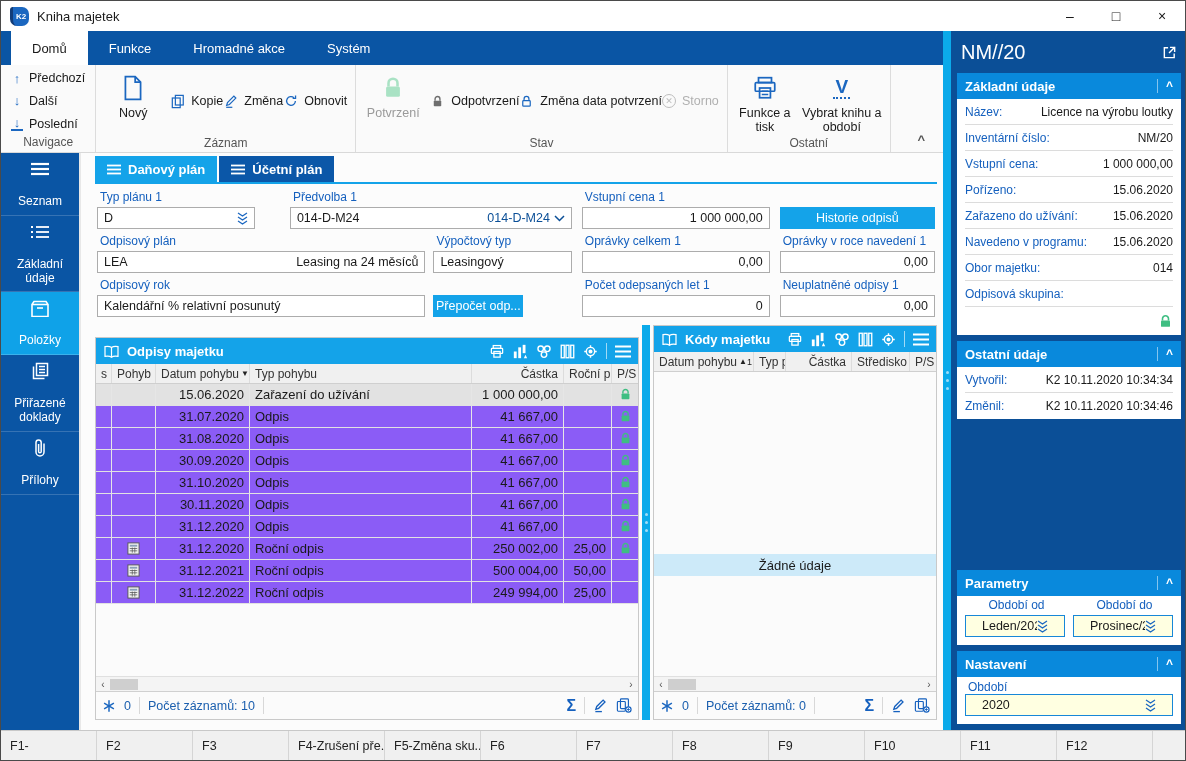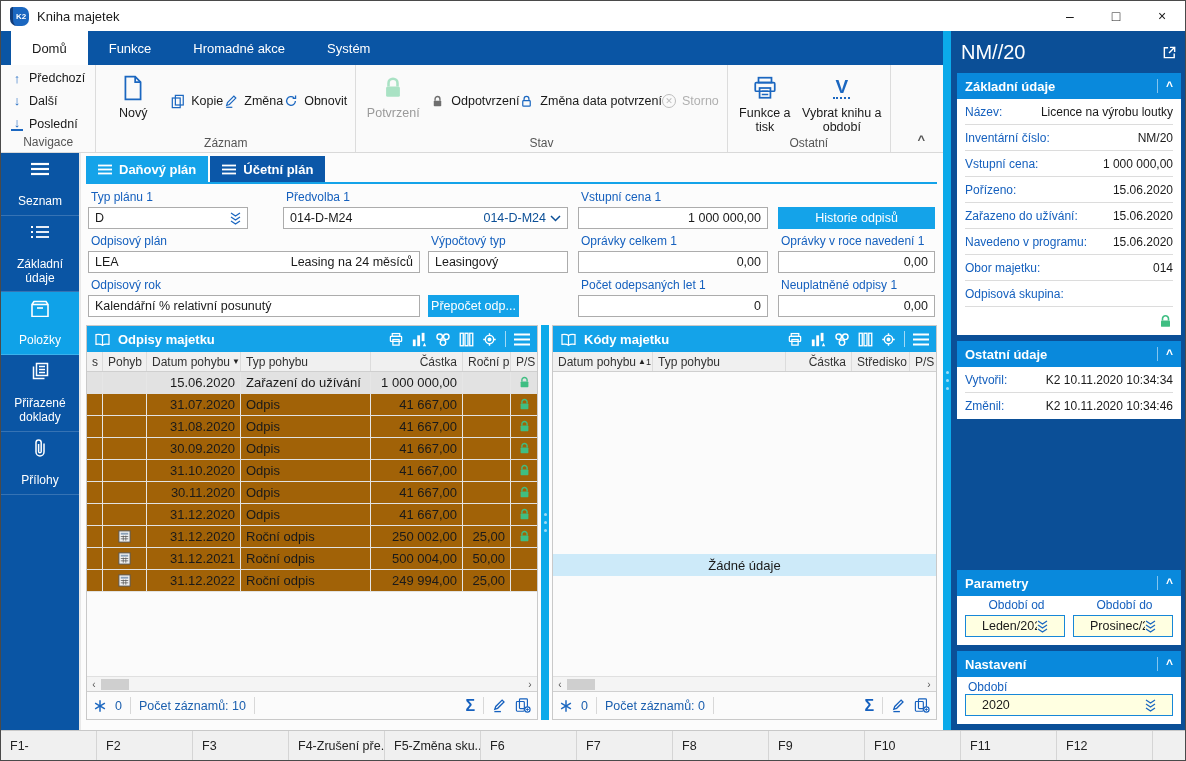--- a/index.html
+++ b/index.html
@@ -45,21 +45,21 @@
   .v-ico { color:#1b67c0; font-weight:bold; font-size:19px; border-bottom:2px dotted #1b67c0; line-height:1.05; padding:0 2px; }
   .ribbon-collapse { position:absolute; right:18px; bottom:6px; color:#555; font-size:13px; font-weight:bold; line-height:1; }
 
   
   .workspace { flex:1; display:flex; min-height:0; background:#f0f0f0; }
   .sidebar { width:78px; background:#0a55a4; display:flex; flex-direction:column; flex:none; }
   .sb-item { min-height:61px; display:flex; flex-direction:column; align-items:center; justify-content:center; gap:16px; color:#fff; font-size:12px; text-align:center; line-height:1.15; border-bottom:1px solid rgba(255,255,255,0.18); padding:6px 2px; }
   .sb-item.active { background:#0fa2e8; }
   .sb-ico { height:20px; display:flex; align-items:center; }
 
-  .main { flex:1; background:#fcfcfc; display:flex; flex-direction:column; min-width:0; padding:3px 6px 0 5px; border-left:2px solid #e8e8e8; }
+  .main { flex:1; background:#fcfcfc; display:flex; flex-direction:column; min-width:0; padding:3px 6px 0 14px; border-left:2px solid #e8e8e8; }
 
   
   .plan-tabs { display:flex; gap:2px; height:26px; flex:none; }
   .ptab { display:flex; align-items:center; gap:7px; padding:0 12px; color:#fff; font-size:13px; font-weight:bold; background:#0b57a8; }
   .ptab.active { background:#14a3e9; }
   .accent-line { height:2px; background:#14a3e9; flex:none; }
 
   
   .form { padding:6px 2px 8px 2px; flex:none; }
   .f-row { display:flex; margin-bottom:5px; }
@@ -68,35 +68,35 @@
   .f-box { height:22px; border:1px solid #acacac; background:#fff; display:flex; align-items:center; padding:0 6px; font-size:12.5px; white-space:nowrap; overflow:hidden; }
   .f-box .grow { flex:1; }
   .f-box.num { justify-content:flex-end; }
   .btn-accent { height:22px; background:#14a3e9; color:#fff; border:none; font-size:12.5px; font-family:inherit; display:flex; align-items:center; justify-content:center; }
   .chev-blue { color:#1b67c0; display:flex; align-items:center; }
   .chev-dark { color:#0b4f97; display:flex; align-items:center; gap:4px; }
 
   
   .tables-row { flex:1; display:flex; min-height:0; padding-bottom:10px; }
   .tpanel { display:flex; flex-direction:column; border:1px solid #c9c9c9; background:#fbfbfb; min-width:0; }
-  .tpanel.left { width:452px; flex:none; }
+  .tpanel.left { width:544px; flex:none;margin-top:12px; }
   .tpanel.right { flex:1; }
   .v-split { width:8px; background:#0baaea; margin:0 3px; flex:none; display:flex; flex-direction:column; align-items:center; justify-content:center; gap:5px; }
   .v-split .dot { width:3px; height:3px; border-radius:50%; background:#9fdcf7; }
   .t-title { height:26px; background:#14a3e9; color:#fff; display:flex; align-items:center; padding:0 7px; gap:7px; flex:none; }
   .t-title .name { font-weight:bold; font-size:13px; flex:1; white-space:nowrap; overflow:hidden; }
   .t-icons { display:flex; align-items:center; gap:8px; }
   .t-icons .sep { width:1px; height:16px; background:rgba(255,255,255,0.6); }
   .t-cols { height:20px; background:#f0f0f0; border-bottom:1px solid #cfcfcf; display:flex; align-items:center; font-size:12px; color:#333; flex:none; }
   .tc { padding:0 5px; border-right:1px solid #dcdcdc; height:100%; display:flex; align-items:center; white-space:nowrap; overflow:hidden; }
   .tc.num { justify-content:flex-end; }
   .sort-ind { font-size:8px; color:#222; margin-left:2px; }
   .sort-num { font-size:9px; color:#222; }
   .t-body { flex:1; background:#fbfbfb; overflow:hidden; position:relative; }
-  .trow { height:22px; display:flex; align-items:stretch; border-bottom:1px solid #e2e2e2; font-size:13px; background:#a16207; }
+  .trow { height:22px; display:flex; align-items:stretch; border-bottom:1px solid #e2e2e2; font-size:13px; background:#8b5cf6; }
   .trow.sel { background:#e2e2e2; }
   .td { padding:0 5px; border-right:1px solid #e6e6e6; display:flex; align-items:center; white-space:nowrap; overflow:hidden; }
   .td.num { justify-content:flex-end; }
   .td.ctr { justify-content:center; }
   .lc-s{width:16px;flex:none;} .lc-pohyb{width:44px;flex:none;} .lc-datum{width:94px;flex:none;} .lc-typ{flex:1;min-width:0;} .lc-castka{width:92px;flex:none;} .lc-rocni{width:48px;flex:none;} .lc-ps{width:26px;flex:none;border-right:none;}
   .rc-datum{width:100px;flex:none;} .rc-typ{flex:1;min-width:0;} .rc-castka{width:66px;flex:none;} .rc-stred{width:58px;flex:none;} .rc-ps{width:26px;flex:none;border-right:none;}
   .nodata { position:absolute; left:0; right:0; top:60%; height:22px; background:#cdeaf9; display:flex; align-items:center; justify-content:center; font-size:13px; color:#1a1a1a; }
   .t-scroll { height:15px; background:#f4f4f4; border-top:1px solid #e0e0e0; display:flex; align-items:center; flex:none; color:#555; font-size:10px; }
   .t-scroll .arr { width:14px; text-align:center; }
   .t-scroll .thumb { width:28px; height:11px; background:#cfcfcf; }

